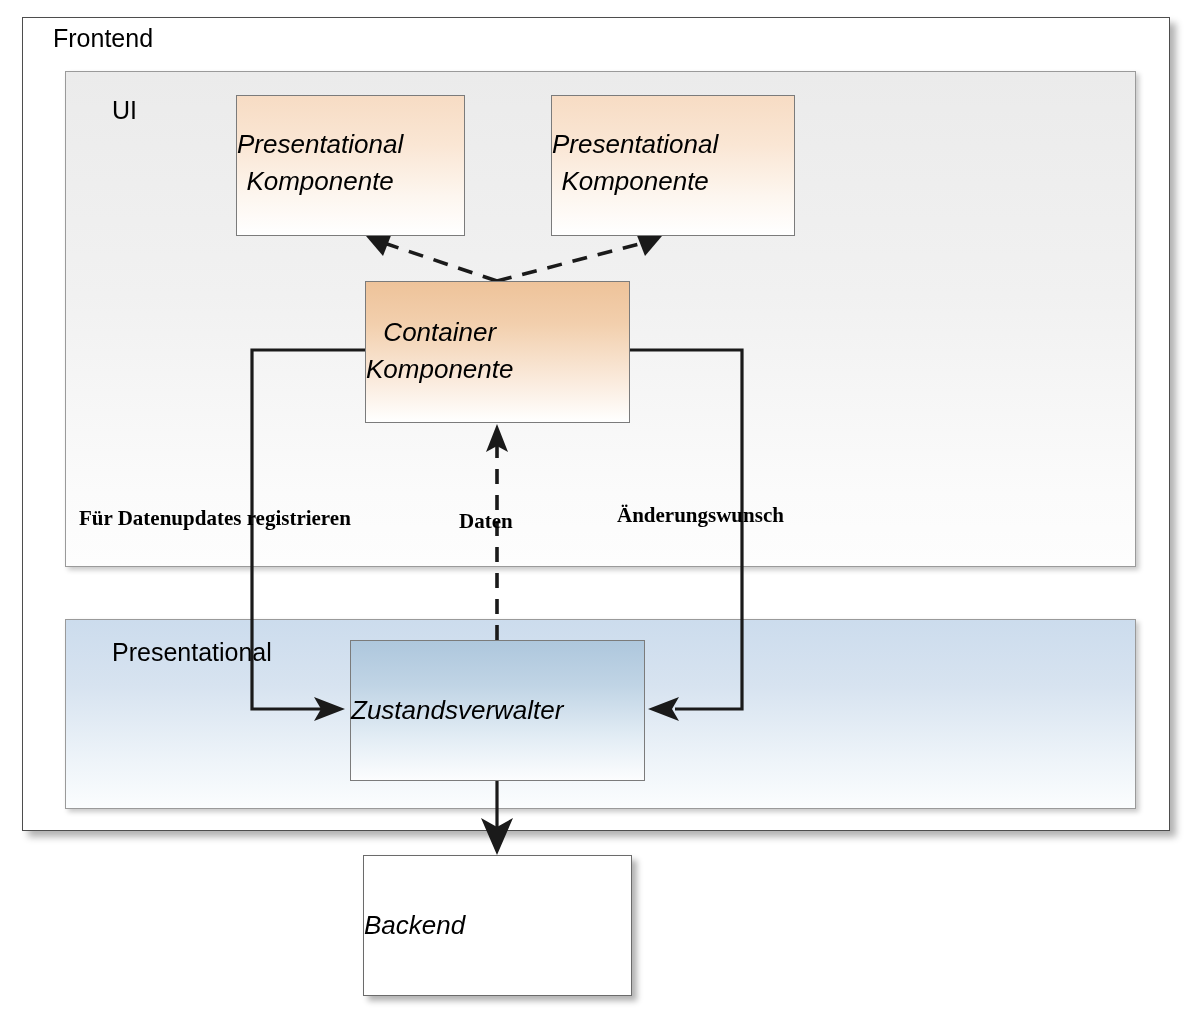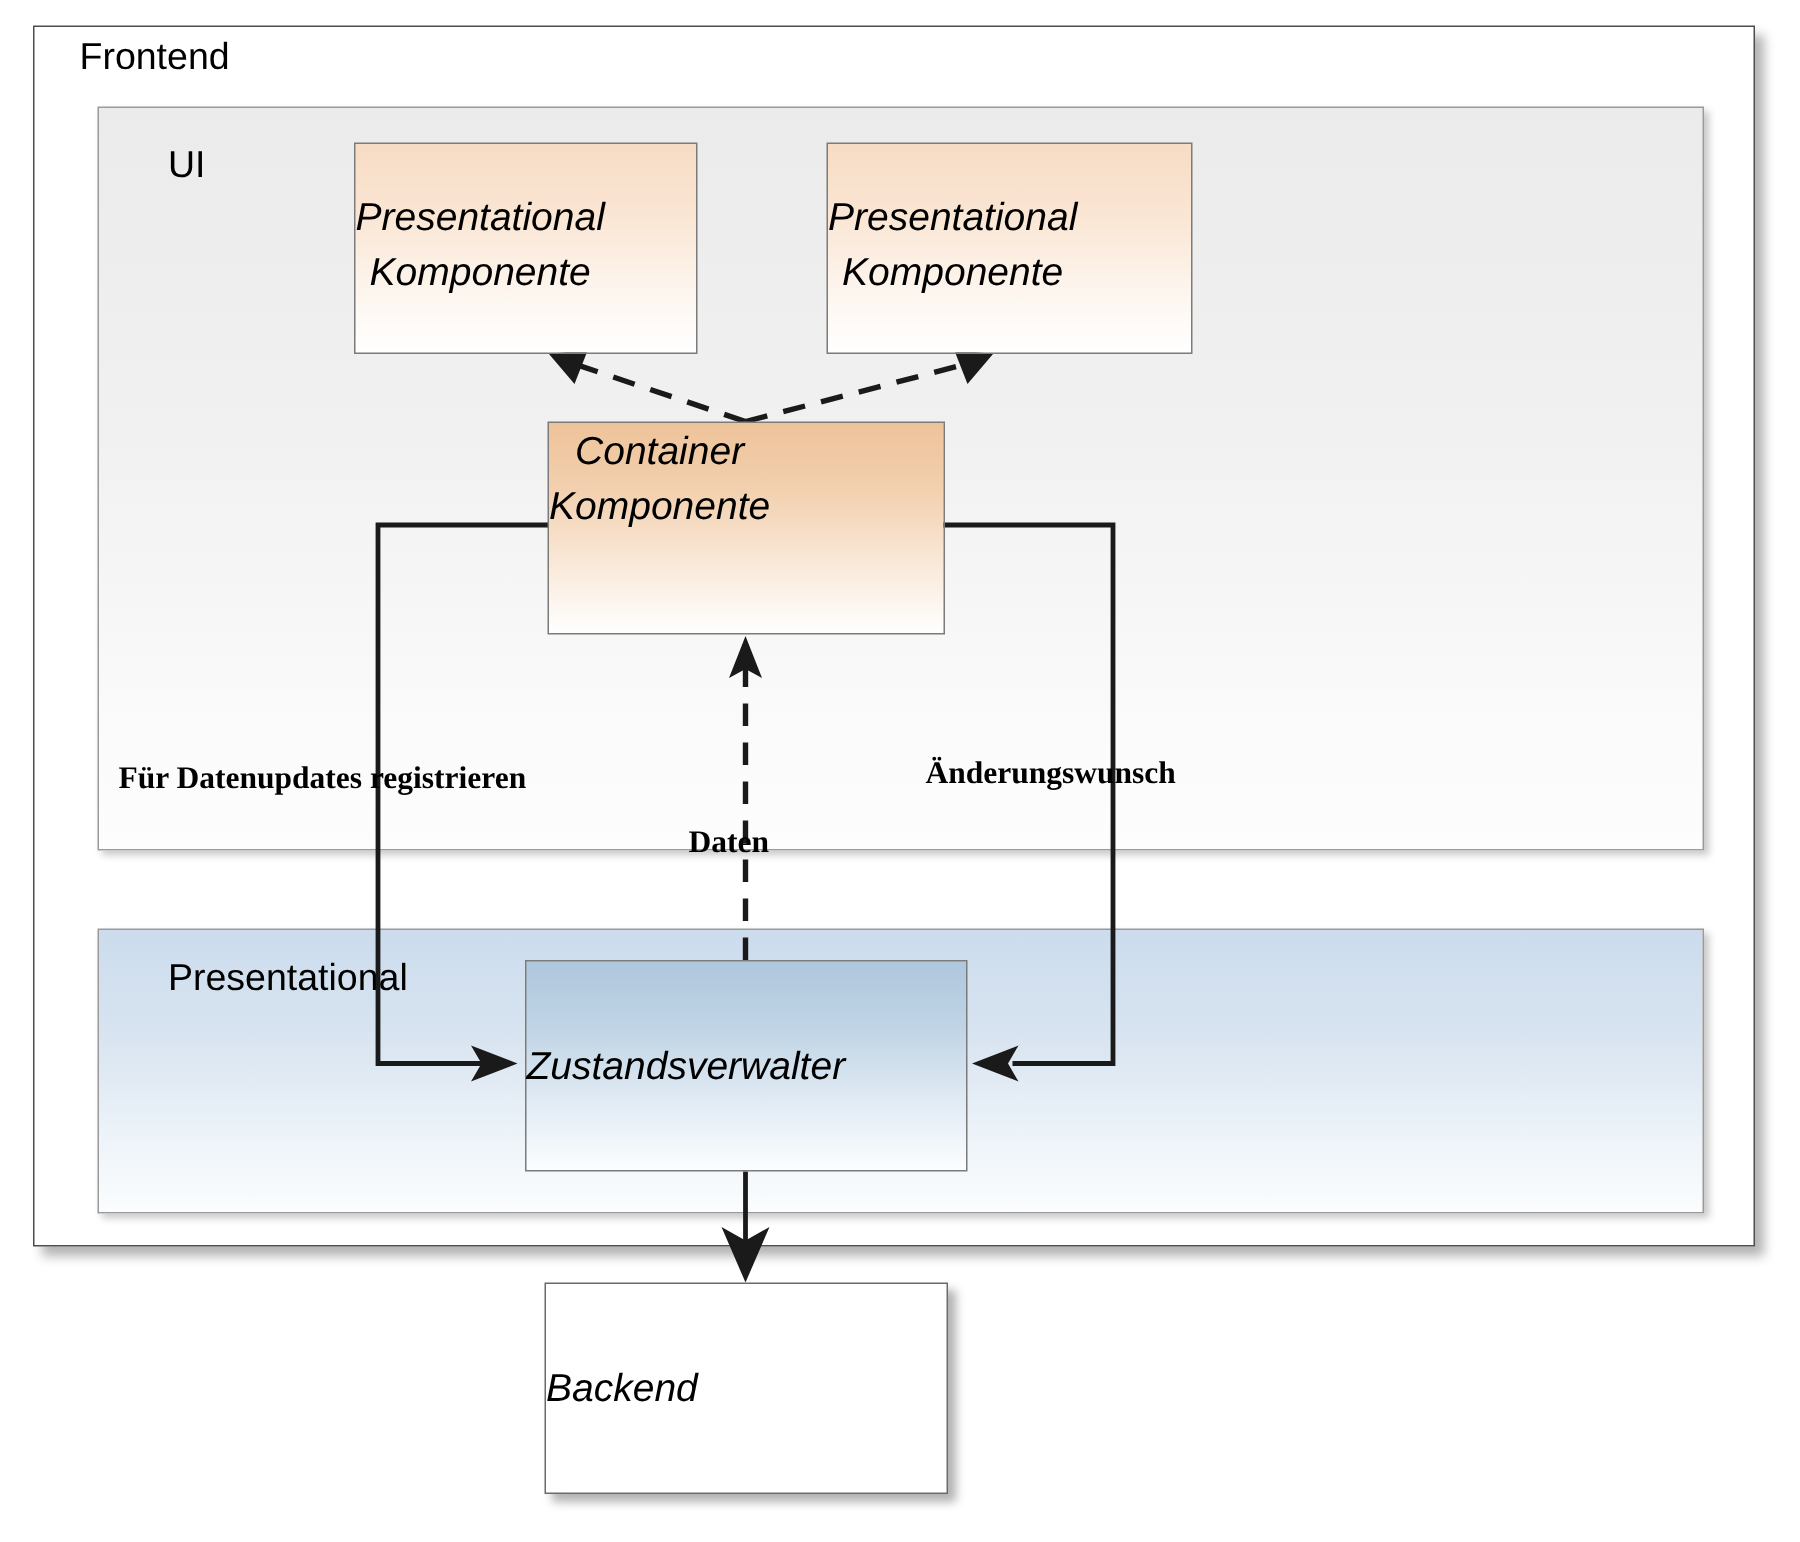--- a/index.html
+++ b/index.html
@@ -85,20 +85,21 @@
   .node-pres-right {
     left: 551px; top: 95px; width: 244px; height: 141px;
     background: linear-gradient(to bottom, #f7dcc4 0%, #fae6d4 35%, #fdf6ef 72%, #ffffff 100%);
     align-items: flex-start;
     padding-top: 30px;
   }
   .node-container {
     left: 365px; top: 281px; width: 265px; height: 142px;
     background: linear-gradient(to bottom, #eec39a 0%, #f2cfad 30%, #f9e7d6 65%, #ffffff 100%);
     align-items: flex-start;
+    padding-top: 32px;
   }
   .node-state {
     left: 350px; top: 640px; width: 295px; height: 141px;
     background: linear-gradient(to bottom, #aec7dd 0%, #c0d4e5 32%, #e3edf5 70%, #fcfdfe 100%);
   }
   .node-backend {
     left: 363px; top: 855px; width: 269px; height: 141px;
     background: #ffffff;
     border: 1px solid #6b6b6b;
     box-shadow: 5px 5px 6px rgba(0,0,0,0.30);
@@ -110,21 +111,21 @@
     position: absolute;
     font-size: 21px;
     font-weight: bold;
     color: #000000;
     white-space: nowrap;
     background: transparent;
     line-height: 1;
     font-family: Liberation Serif, serif;
   }
   .label-register { left: 79px;  top: 508px; }
-  .label-daten    { left: 459px; top: 511px; margin-top: 40px; }
+  .label-daten    { left: 459px; top: 511px; }
   .label-change   { left: 617px; top: 505px; }
 
   
   #edges {
     position: absolute;
     left: 0; top: 0;
     width: 1200px;
     height: 1028px;
     pointer-events: none;
   }

